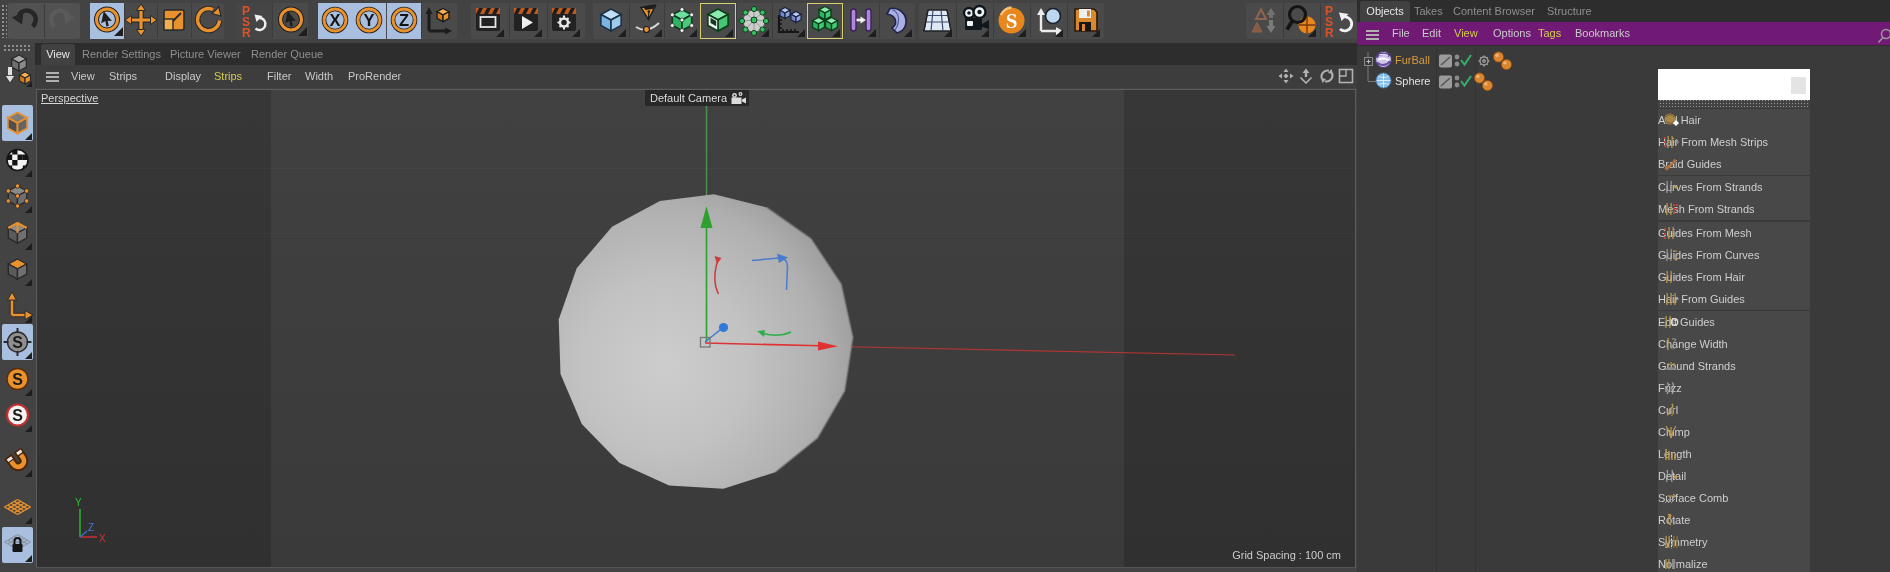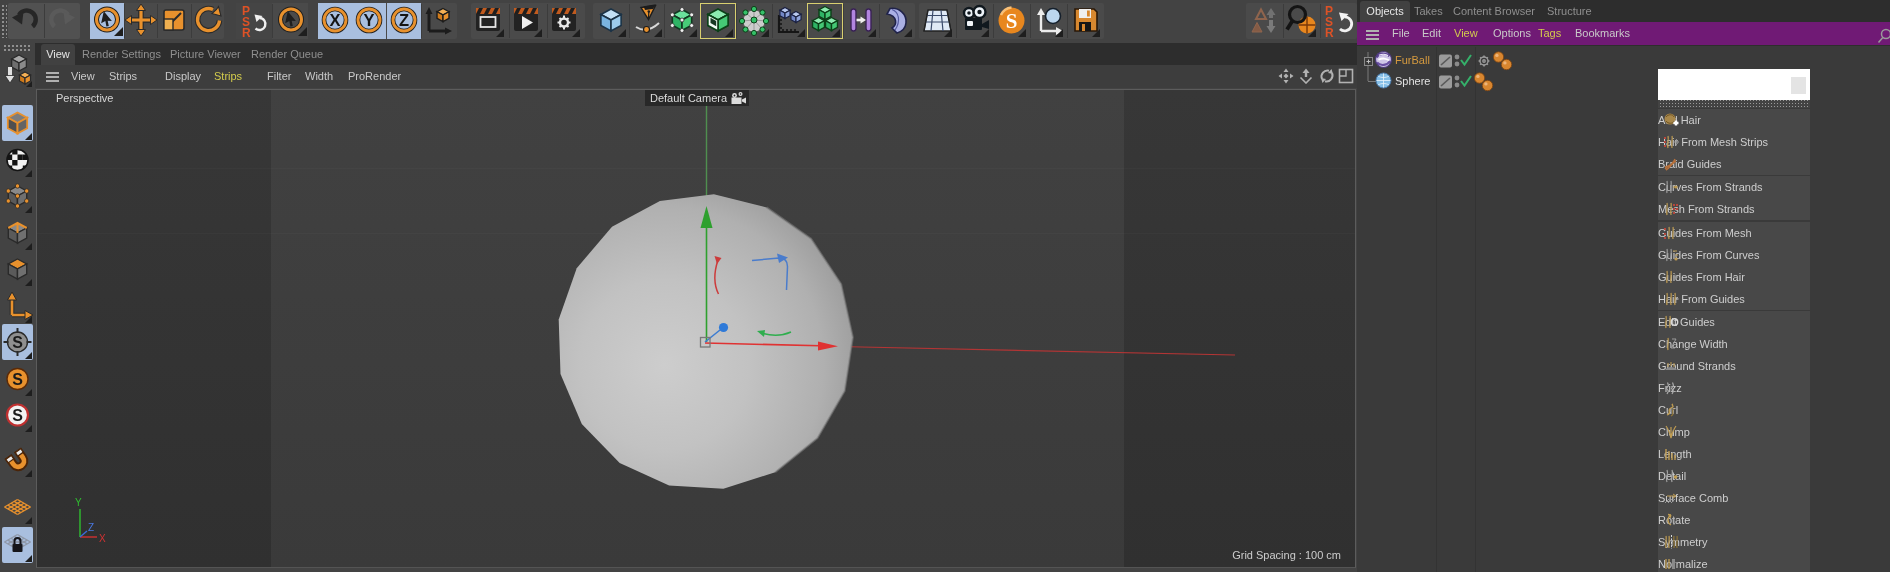--- a/index.html
+++ b/index.html
@@ -626,21 +626,21 @@
 
         <g font-size="10">
           <line x1="43" y1="419" x2="43" y2="447" stroke="#2fbf2f" stroke-width="1.4"></line>
           <line x1="43" y1="447" x2="60" y2="447" stroke="#d23232" stroke-width="1.4"></line>
           <line x1="43" y1="447" x2="50" y2="441" stroke="#3a6cd8" stroke-width="1.4"></line>
           <text x="38" y="416" fill="#2fbf2f">Y</text>
           <text x="51" y="441" fill="#4a78e0">Z</text>
           <text x="62" y="452" fill="#d23232">X</text>
         </g>
       </svg>
-      <div class="vlabel" style="left:19px; top:2px;">Perspective</div>
+      <div class="vlabel" style="left:4px; top:2px;text-decoration:underline;">Perspective</div>
       <div class="vlabel" style="right:14px; bottom:6px; color:#cccccc;">Grid Spacing : 100 cm</div>
     </div>
   </div>
 
   <div id="rpanel">
     <div id="rtabs">
       <div class="tab active" style="left:3px; width:50px;">Objects</div>
       <div class="tab" style="left:57px;">Takes</div>
       <div class="tab" style="left:96px;">Content Browser</div>
       <div class="tab" style="left:190px;">Structure</div>

